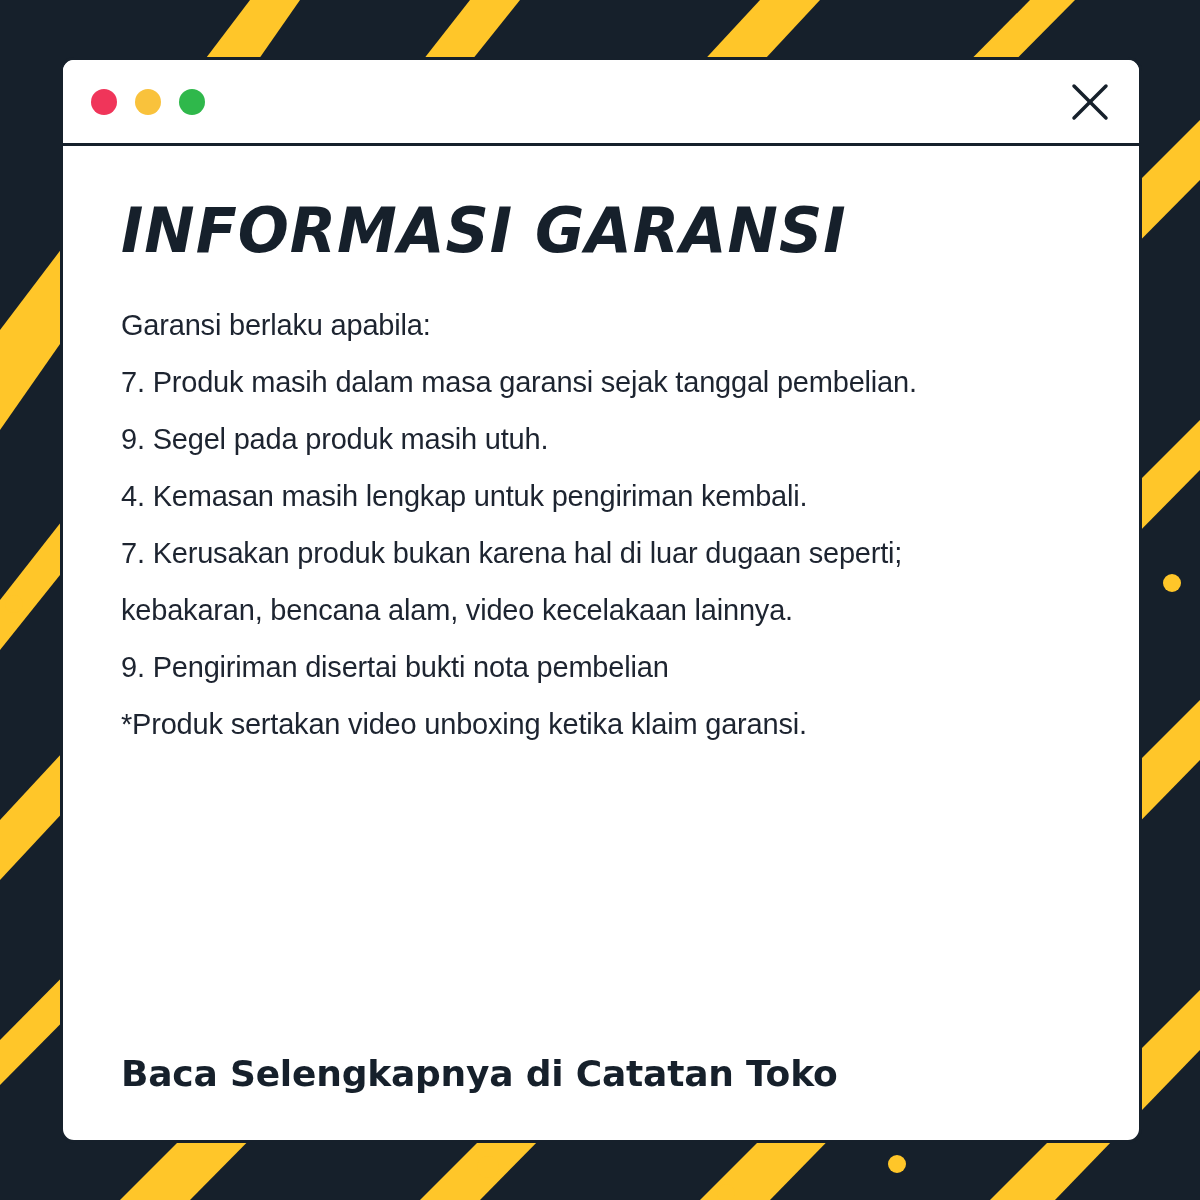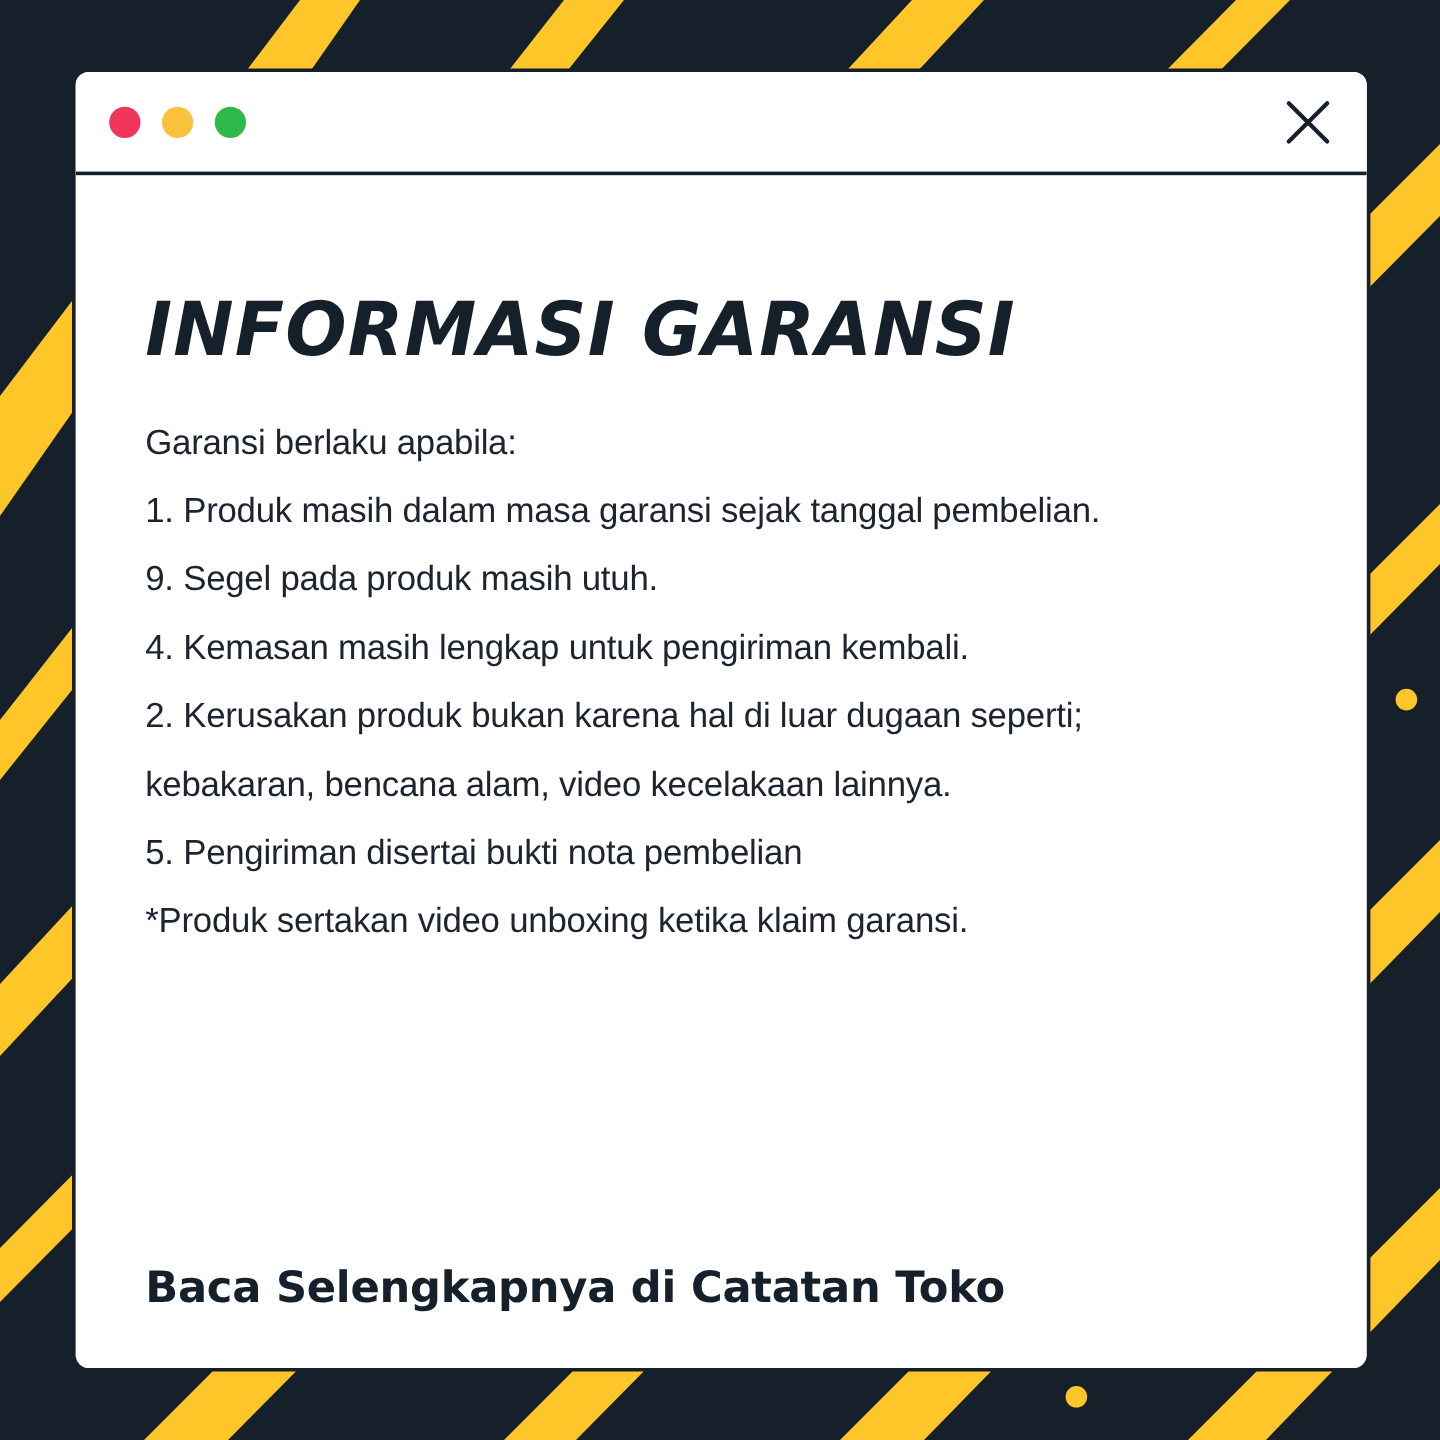--- a/index.html
+++ b/index.html
@@ -88,21 +88,20 @@
   }
   .close-btn svg { display: block; }
 
   .content {
     flex: 1 1 auto;
     padding: 52px 58px 0 58px;
     box-sizing: border-box;
     position: relative;
     display: flex;
     flex-direction: column;
-    margin-top: 44px;
   }
 
   .title {
     font-family: "DejaVu Sans", sans-serif;
     font-size: 62px;
     font-weight: 900;
     font-style: italic;
     letter-spacing: 1px;
     color: #16202b;
     margin: 0 0 34px 0;
@@ -178,26 +177,26 @@
           <line x1="37" y1="5" x2="5" y2="37" stroke="#16202b" stroke-width="3.5" stroke-linecap="round"></line>
         </svg>
       </button>
     </div>
 
     <div class="content">
       <h1 class="title">INFORMASI GARANSI</h1>
 
       <div class="body-list">
         <div class="body-line">Garansi berlaku apabila:</div>
-        <div class="body-line">1. Produk masih dalam masa garansi sejak tanggal pembelian.</div>
+        <div class="body-line">7. Produk masih dalam masa garansi sejak tanggal pembelian.</div>
         <div class="body-line">9. Segel pada produk masih utuh.</div>
         <div class="body-line">4. Kemasan masih lengkap untuk pengiriman kembali.</div>
-        <div class="body-line">2. Kerusakan produk bukan karena hal di luar dugaan seperti;</div>
+        <div class="body-line">7. Kerusakan produk bukan karena hal di luar dugaan seperti;</div>
         <div class="body-line">kebakaran, bencana alam, video kecelakaan lainnya.</div>
-        <div class="body-line">5. Pengiriman disertai bukti nota pembelian</div>
+        <div class="body-line">9. Pengiriman disertai bukti nota pembelian</div>
         <div class="body-line">*Produk sertakan video unboxing ketika klaim garansi.</div>
       </div>
 
       <div class="footer-note">Baca Selengkapnya di Catatan Toko</div>
     </div>
 
   </div>
 </div>
 
 </body></html>

